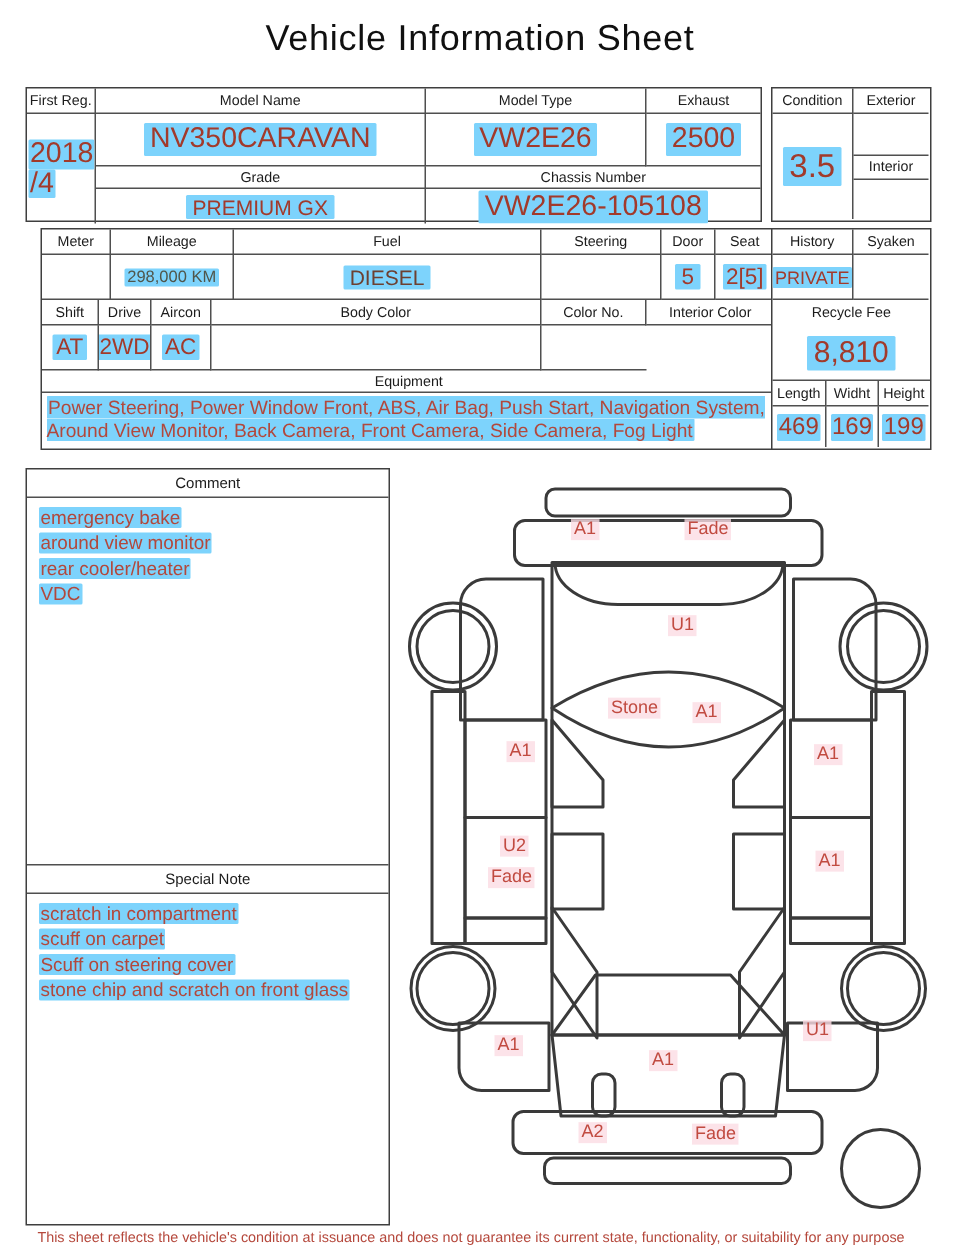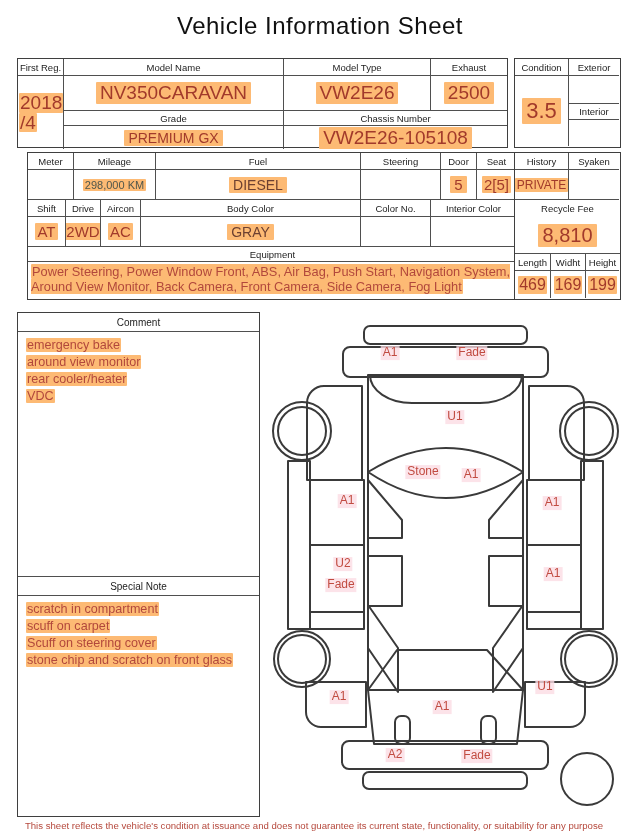--- a/index.html
+++ b/index.html
@@ -5,21 +5,21 @@
   html,body{margin:0;padding:0;background:#fff;}
   body{width:640px;height:835px;position:relative;font-family:"Liberation Sans",sans-serif;overflow:hidden;}
   .abs{position:absolute;box-sizing:border-box;}
   .tbl{border:1.6px solid #3f3f3f;background:#fff;}
   .grid{display:grid;}
   .cell{box-sizing:border-box;display:flex;align-items:center;justify-content:center;overflow:hidden;}
   .br{border-right:1px solid #4f4f4f;}
   .bb{border-bottom:1px solid #4f4f4f;}
   .hdr{font-size:9.5px;color:#1c1c1c;}
   .val{color:#a23a2b;}
-  .hl{background:#fdba74;padding:0 4px;border-radius:1px;}
+  .hl{background:#7dd3fc;padding:0 4px;border-radius:1px;}
   .title{top:12px;left:0;width:640px;text-align:center;font-size:24px;color:#101010;letter-spacing:.5px;}
   .fs19{font-size:19px;} .fs18{font-size:14px;} .fs16{font-size:16px;} .fs15{font-size:15px;}
   .fs22{font-size:22px;} .fs20{font-size:20px;} .fs12{font-size:12px;}
   .brown{color:#6d4031;}
   .mileage{color:#50564b;font-size:11px;}
   .firstreg{flex-direction:column;align-items:flex-start;justify-content:center;line-height:1.02;font-size:19px;padding-left:1px;}
   .equip-text{font-size:12.8px;line-height:1.2;color:#b2483c;padding:2px 3px;word-break:break-all;}
   .noteline{font-size:12.6px;line-height:17px;color:#b2483c;padding-left:8px;}
   .secHdr{display:flex;align-items:center;justify-content:center;font-size:10px;color:#1c1c1c;}
   .footer{top:820px;left:0;width:628px;text-align:center;font-size:9.6px;color:#b5483c;}
@@ -105,23 +105,20 @@
     <div class="cell hdr br bb">Color No.</div>
     <div class="cell hdr bb">Interior Color</div>
     <div class="cell val fs15 br bb">
         <span class="hl" style="padding:0 2px;">AT</span>
       </div>
     <div class="cell val fs15 br bb">
         <span class="hl" style="padding:0 1px;">2WD</span>
       </div>
     <div class="cell val fs15 br bb">
         <span class="hl" style="padding:0 2px;">AC</span>
-      </div>
-    <div class="cell val brown fs18 br bb">
-        <span class="hl">GRAY</span>
       </div>
     <div class="cell br bb"></div>
     <div class="cell bb"></div>
   </div>
   <div class="cell hdr bb" style="height:15px;">Equipment</div>
   <div class="equip-text"><span class="hl" style="padding:0 1px;">Power Steering, Power Window  Front, ABS, Air Bag, Push Start, Navigation System, Around View Monitor, Back Camera, Front Camera, Side Camera, Fog Light</span></div>
 </div>
 
 <div class="abs tbl" style="left:514px;top:152px;width:107px;height:148px;">
   <div class="grid" style="grid-template-columns:54px 50px;grid-template-rows:17px 30px;">

